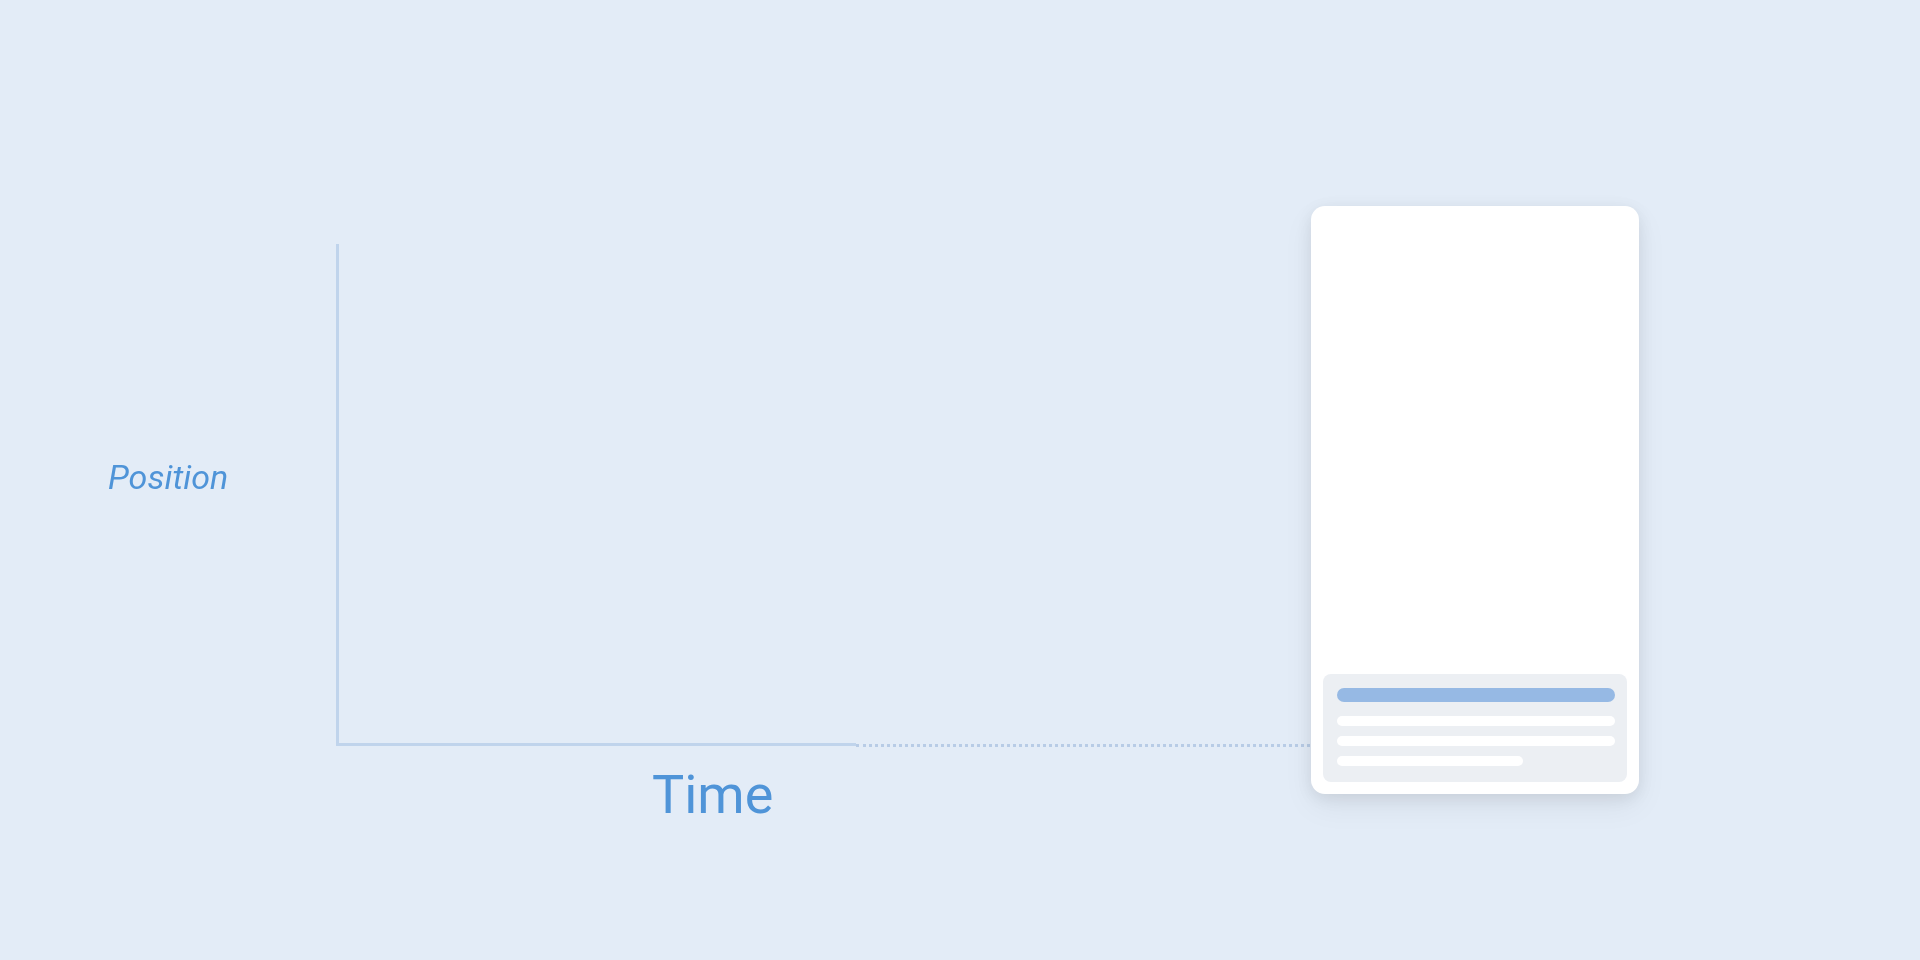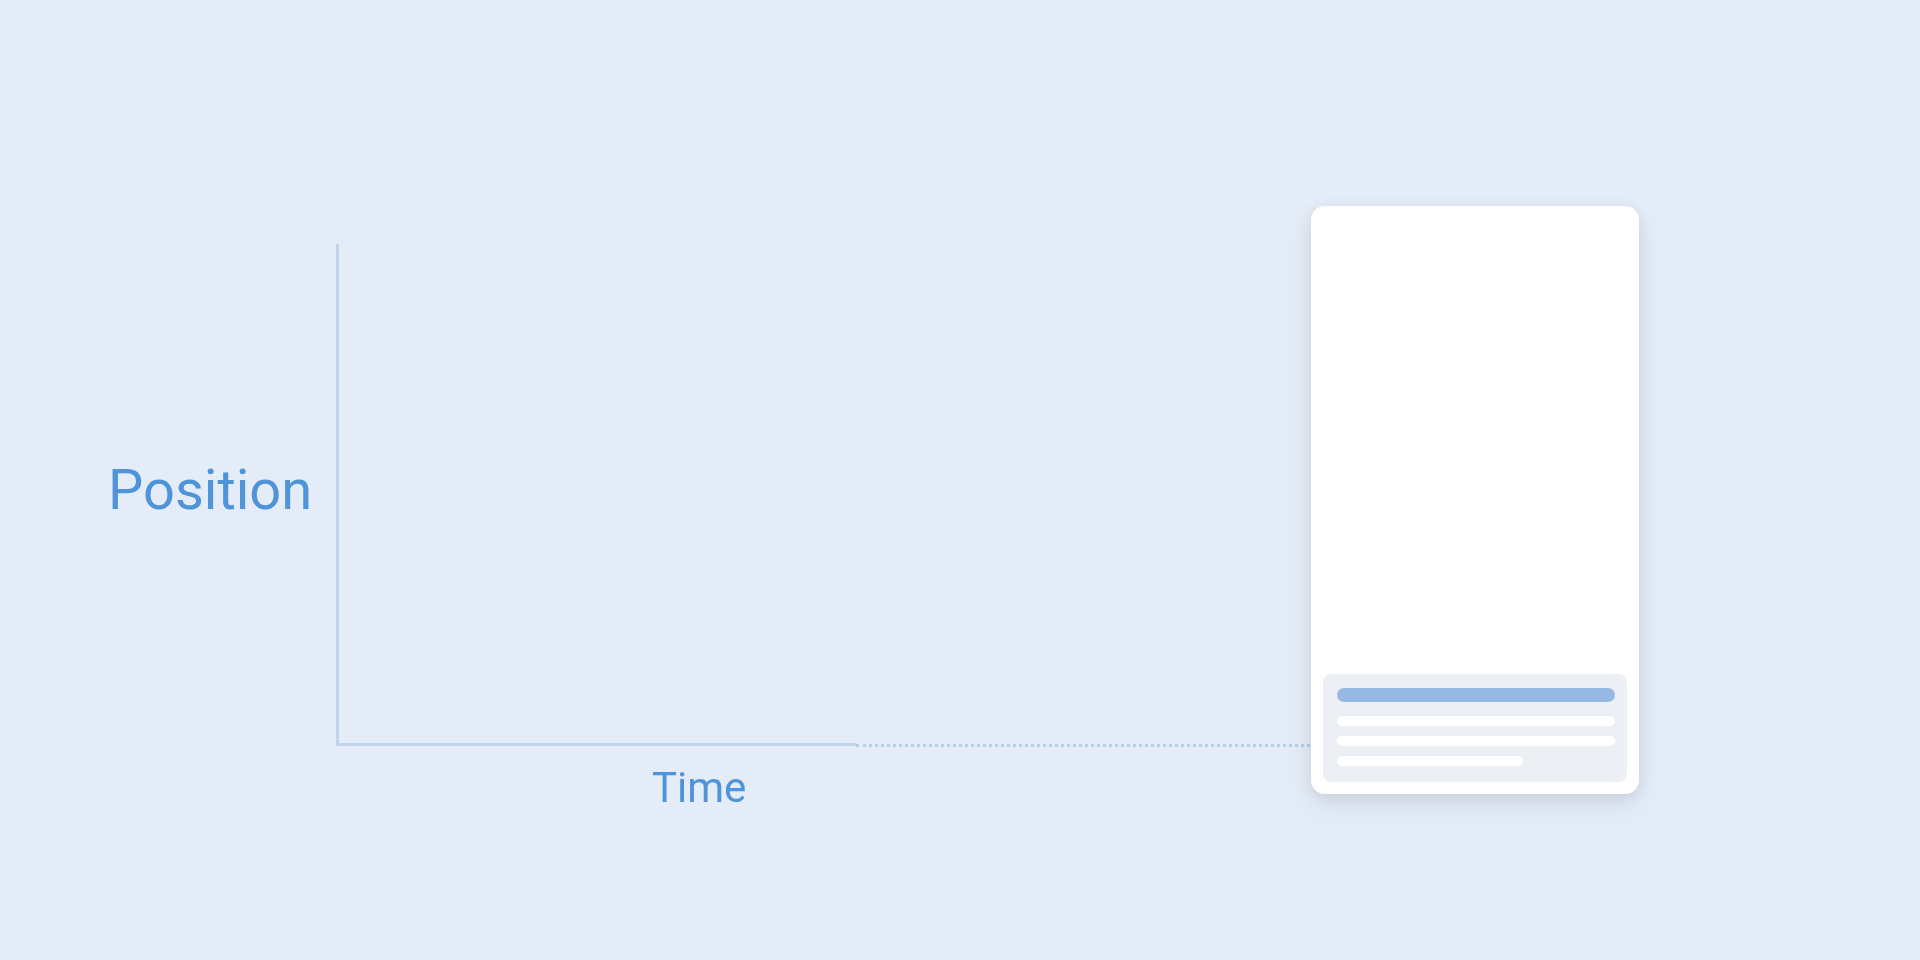--- a/index.html
+++ b/index.html
@@ -43,29 +43,30 @@
       left: 520px;
       top: 500px;
       width: 454px;
       height: 2px;
       border-top: 3px dotted #b8cce6;
     }
     .y-label {
       position: absolute;
       left: 108px;
       top: 457px;
-      font-size: 56px;
+      font-size: 34px;
       font-weight: 400;
       color: #4f94d8;
+      font-style: italic;
     }
     .x-label {
       position: absolute;
       left: 652px;
       top: 763px;
-      font-size: 42px;
+      font-size: 54px;
       font-weight: 400;
       color: #4f94d8;
     }
     .phone-mockup {
       position: absolute;
       left: 1311px;
       top: 206px;
       width: 328px;
       height: 588px;
       background-color: #ffffff;

